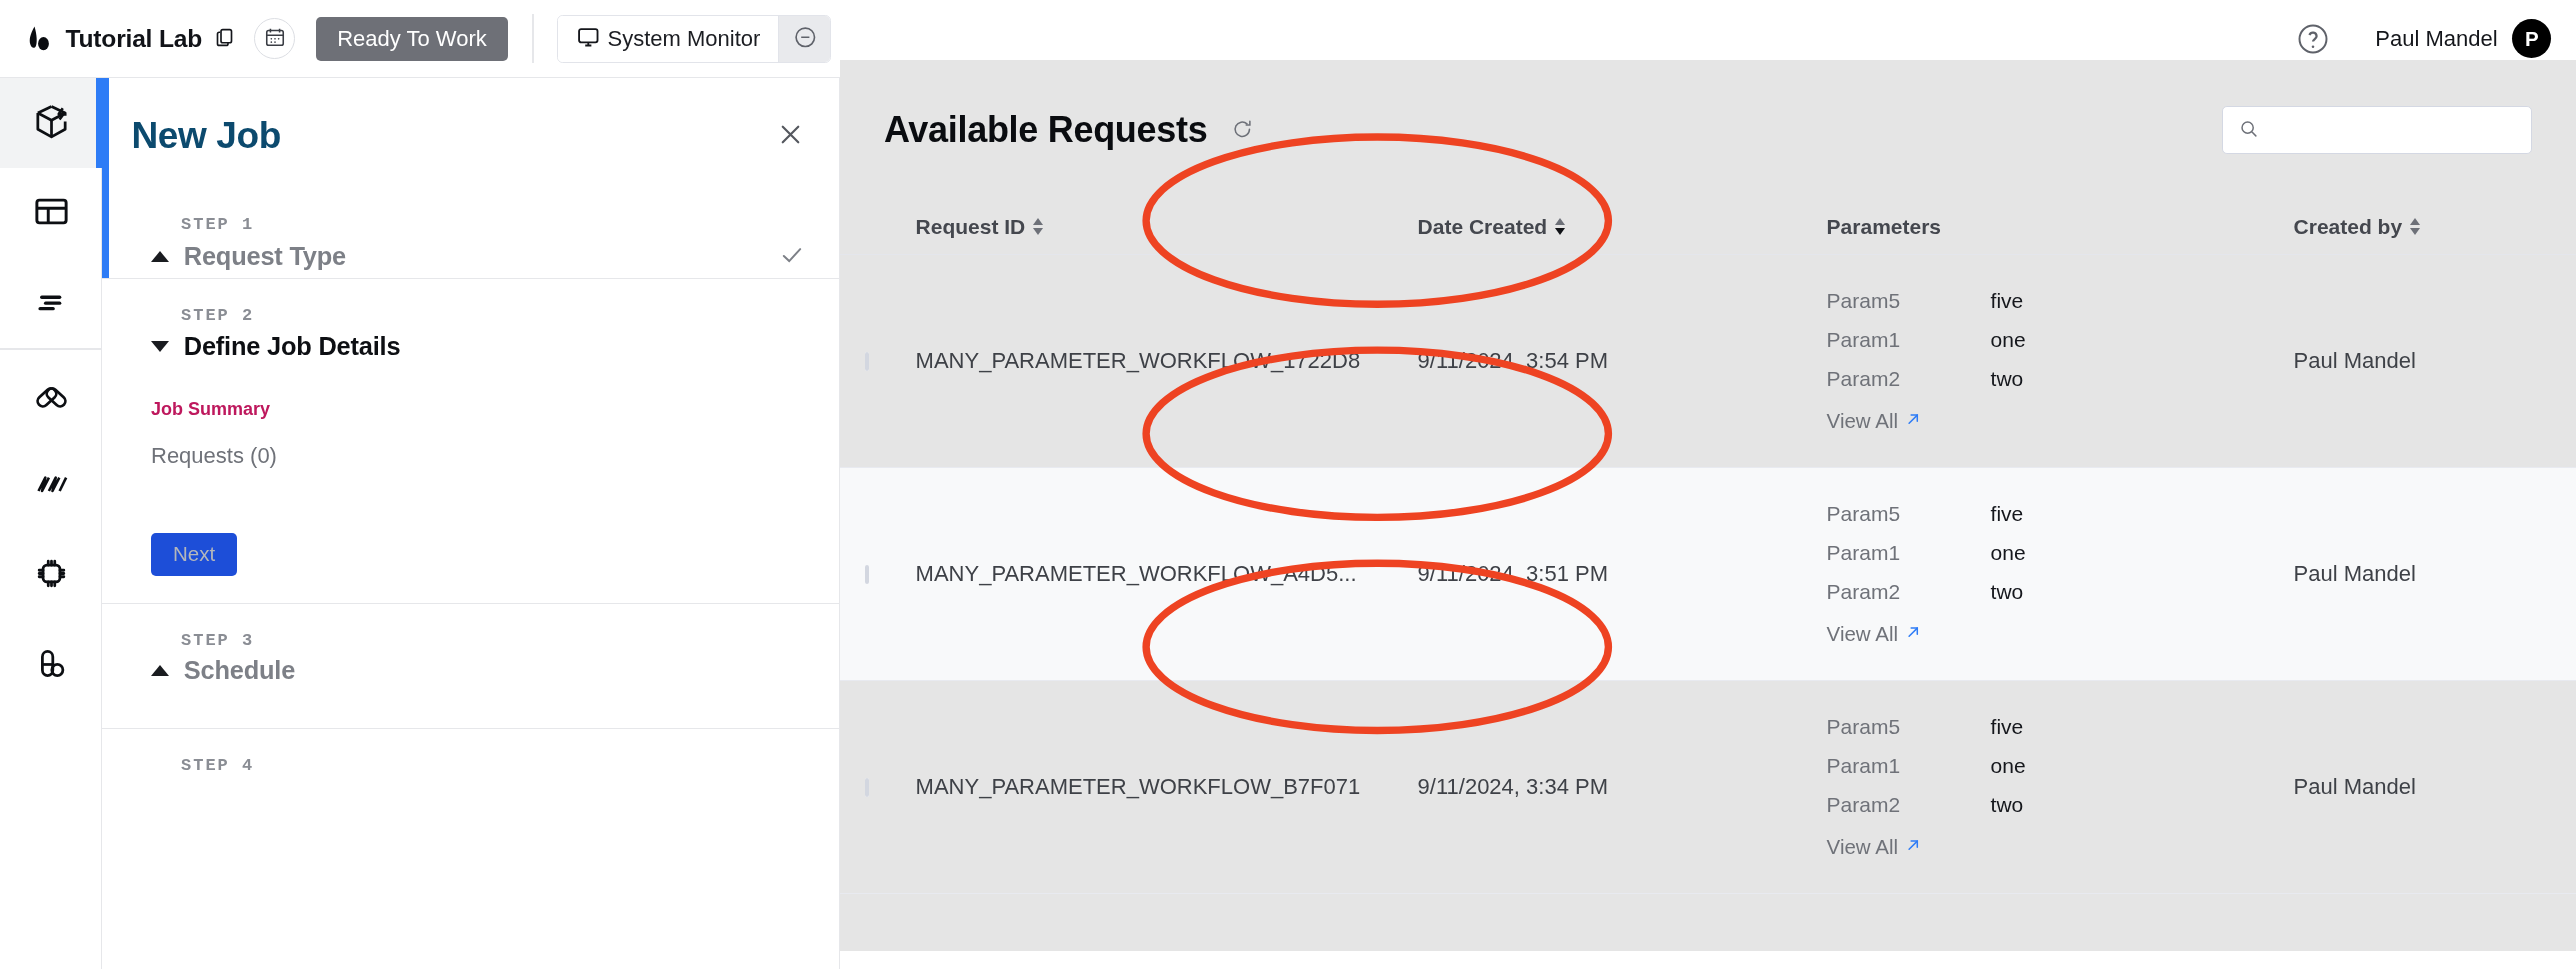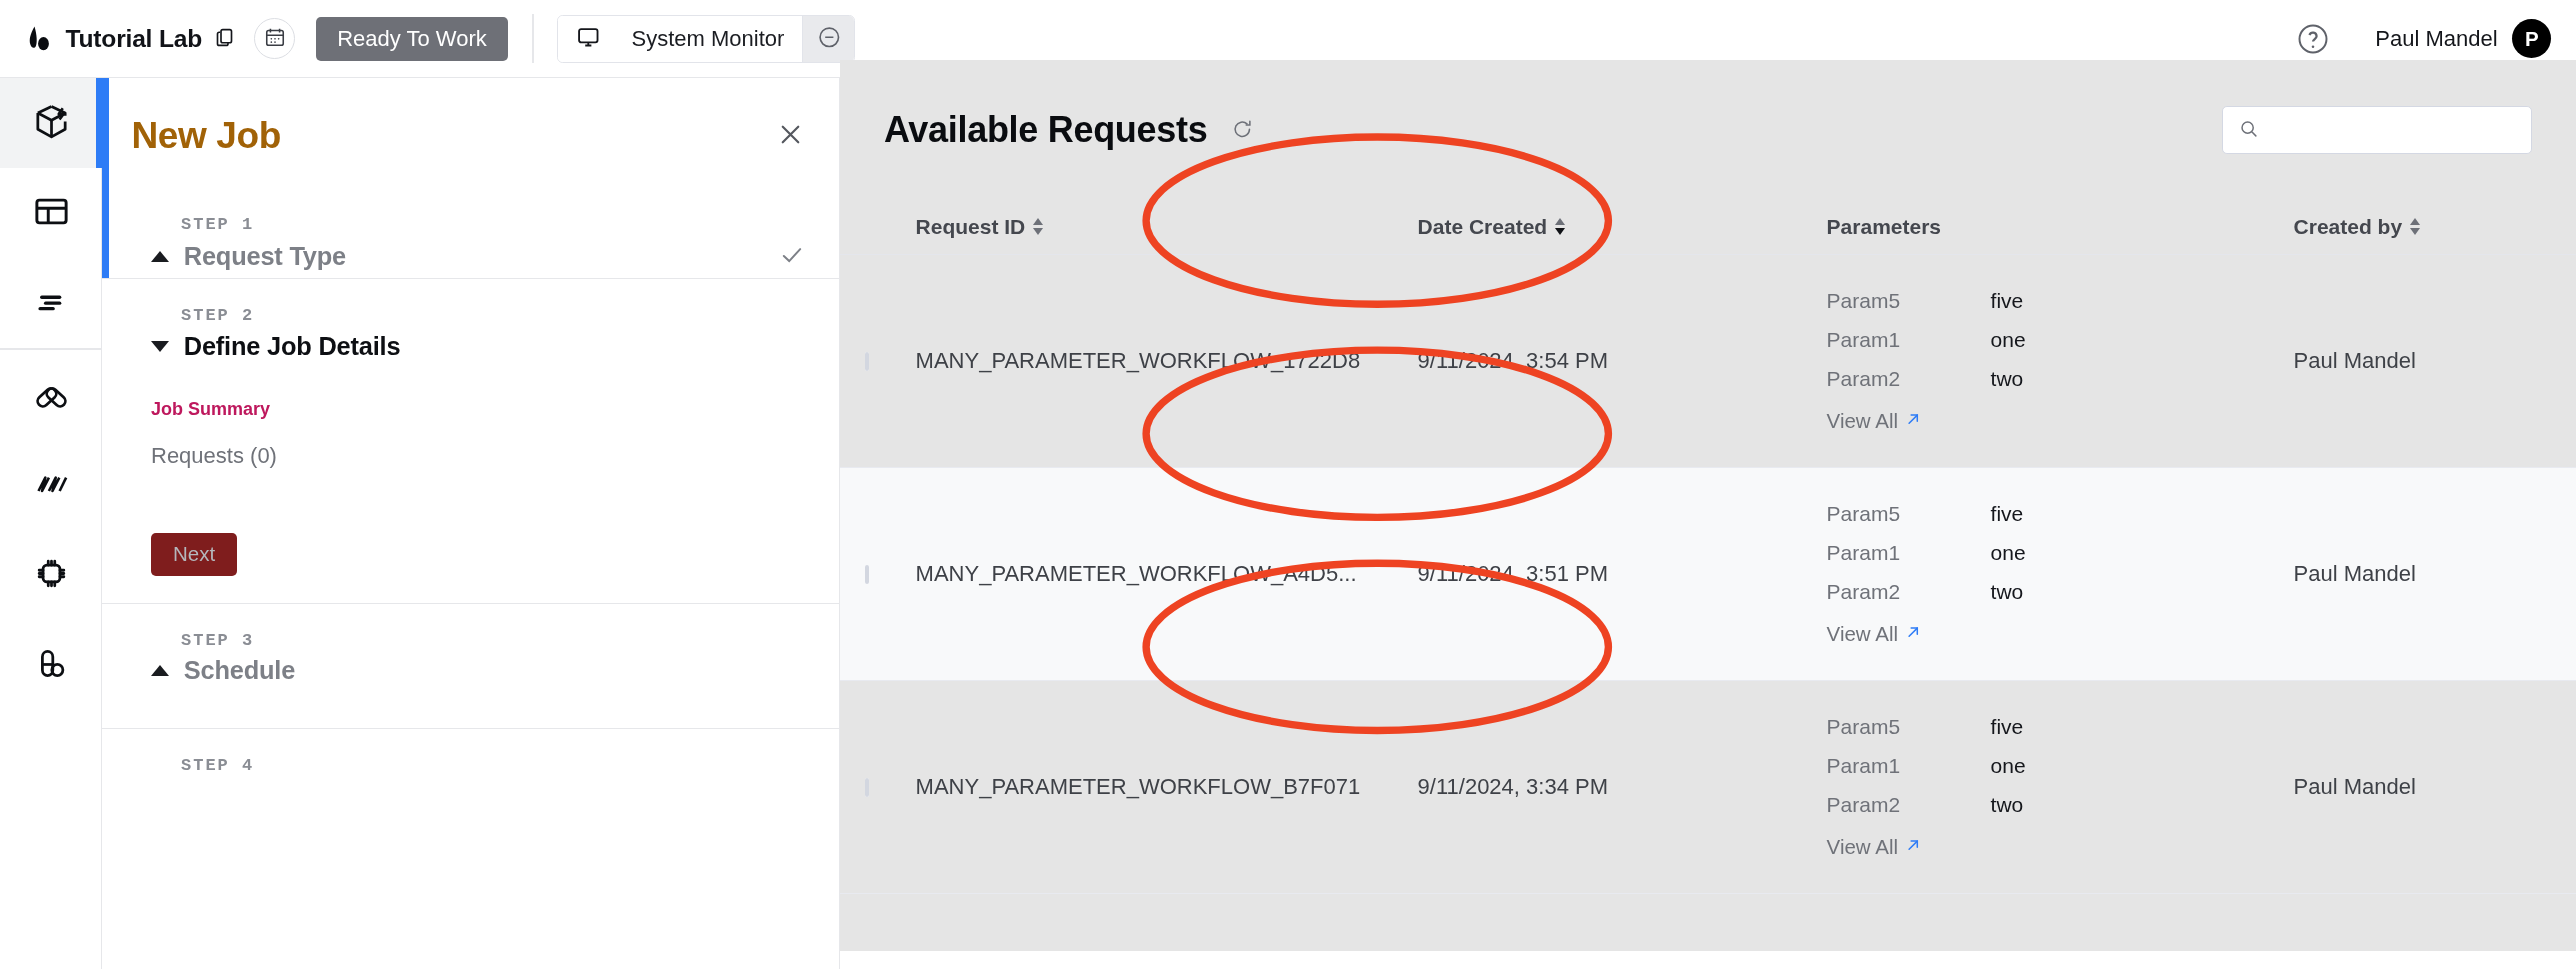--- a/index.html
+++ b/index.html
@@ -38,21 +38,21 @@
   }
   .topbar-div {
     width: 1.6px; height: 49px; background: #e6e7ea; margin-left: 24.6px;
   }
   .sysmon {
     margin-left: 23px; height: 48px;
     border: 1.2px solid #e2e4ea; border-radius: 5.7px;
     display: flex; align-items: stretch; overflow: hidden; background:#fff;
   }
   .sysmon-main {
-    display: flex; align-items: center; gap: 31px;
+    display: flex; align-items: center; gap: 7px;
     padding: 0 18px; background: #ffffff;
   }
   .sysmon-label { font-size: 22px; color: #1b1d22; white-space: nowrap; }
   .sysmon-min {
     width: 52px; background: #e9eaed;
     display: flex; align-items: center; justify-content: center;
     border-left: 1.2px solid #e2e4ea;
   }
   .topbar-right {
     margin-left: auto; display: flex; align-items: center; margin-right: 24.6px;
@@ -91,21 +91,21 @@
   }
   .panel-accent {
     position: absolute; left: 0; top: 0; width: 6.6px; height: 201px;
     background: #2e7cf6;
   }
   .panel-head {
     height: 116px; display: flex; align-items: center;
     padding: 0 33px 0 29.5px;
   }
   .panel-title {
-    font-size: 37px; font-weight: bold; color: #a16207; letter-spacing: -0.4px;
+    font-size: 37px; font-weight: bold; color: #0c4a6e; letter-spacing: -0.4px;
   }
   .panel-close { margin-left: auto; cursor: pointer; }
 
   .step {
     border-top: 1.6px solid #e6e7ea;
     padding: 27px 33px 27px 49px;
     position: relative;
   }
   .step-label {
     font-size: 17px; font-weight: bold; color: #8a8d94;
@@ -133,21 +133,21 @@
   .step3 { height: 125px; }
   .step4 { height: 131px; }
 
   .job-summary {
     font-size: 18px; font-weight: bold; color: #be185d;
     margin-top: 38px; margin-left: 0px;
   }
   .requests-count { font-size: 22px; color: #6f7279; margin-top: 23px; }
   .next-btn {
     margin-top: 64px; width: 86px; height: 43px;
-    background: #7f1d1d; color: #b4b6bb; border: none; border-radius: 4.9px;
+    background: #1d4ed8; color: #b4b6bb; border: none; border-radius: 4.9px;
     font-size: 20.5px; font-family: "Liberation Sans", sans-serif;
     display: flex; align-items: center; justify-content: center;
   }
 
   
   .main {
     position: absolute; left: 840px; top: 60px;
     width: 1736px; height: 891px;
     background: #e5e5e5;
   }

